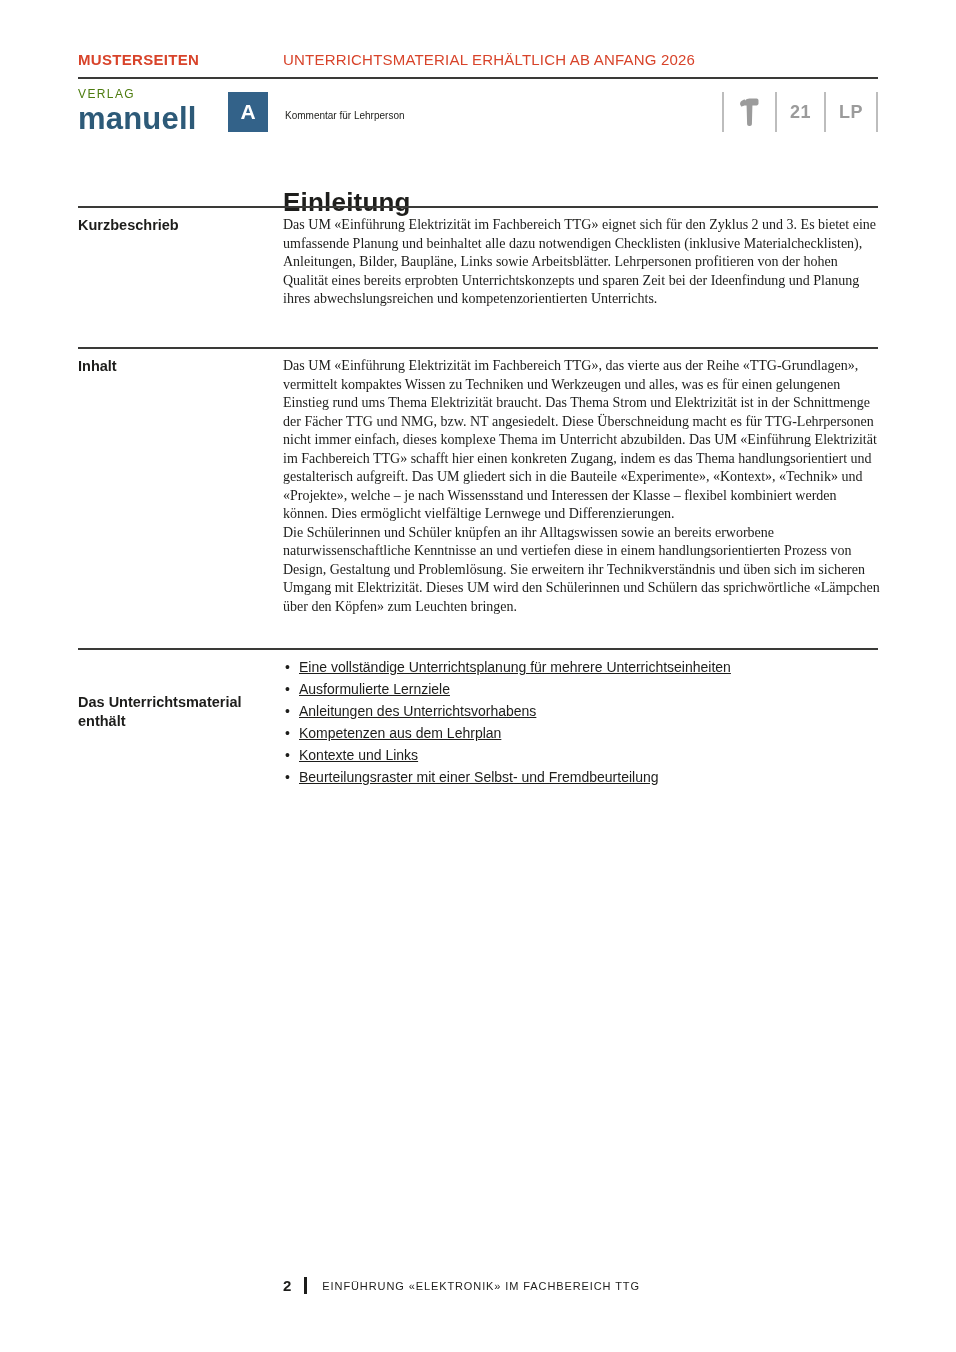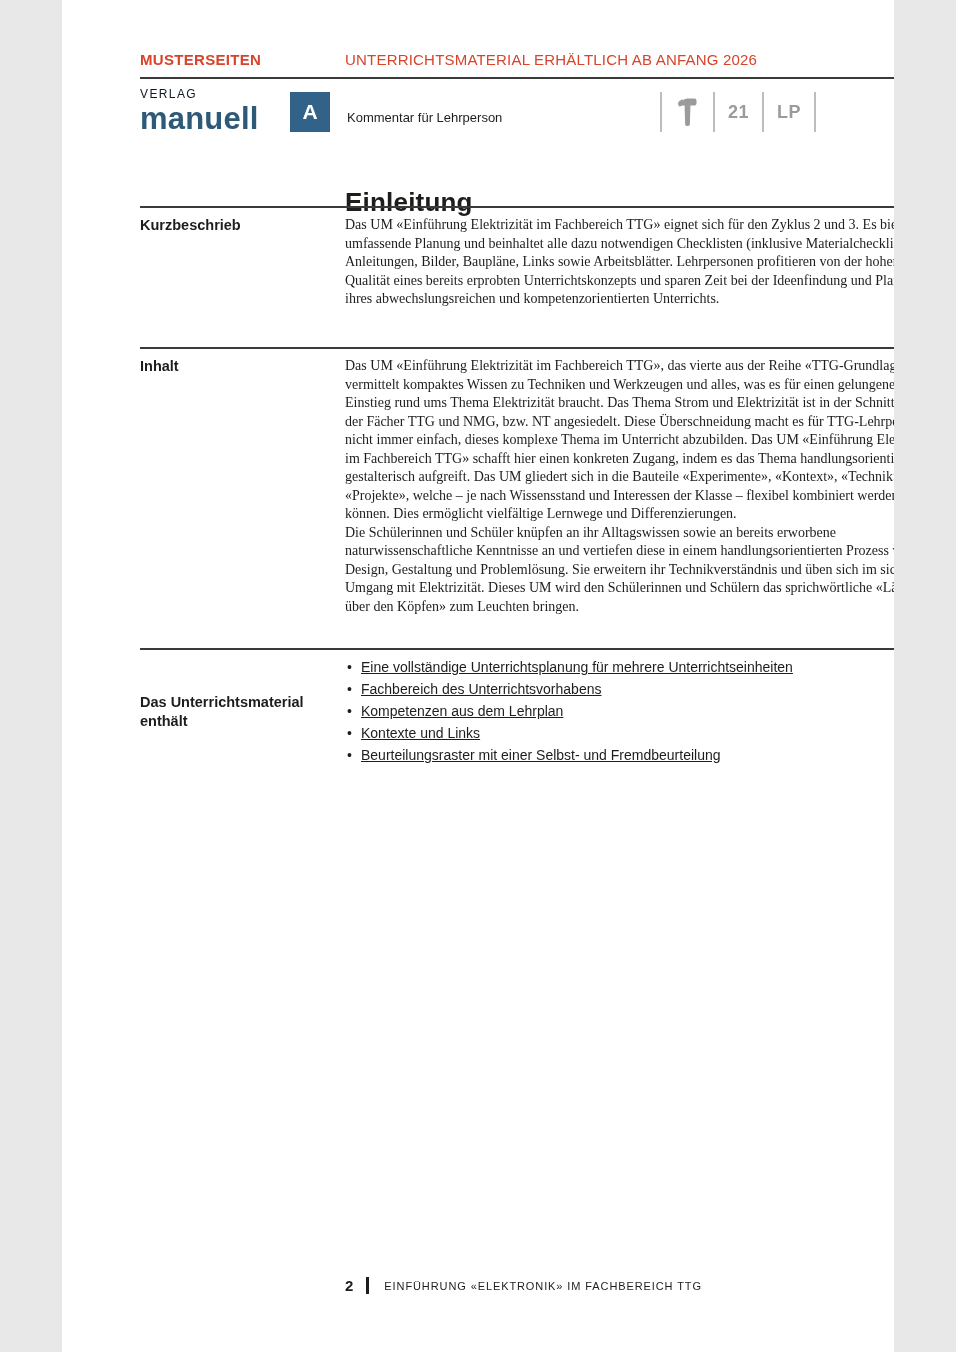--- a/index.html
+++ b/index.html
@@ -1,45 +1,45 @@
 <!DOCTYPE html>
 <html lang="de"><head>
 <meta charset="utf-8">
 <title>Kommentar für Lehrperson – Einleitung</title>
 <style>
   html,body{margin:0;padding:0;background:#e8e8e8;}
   .page{
     position:relative;
-    width:832px;height:1352px;
+    width:956px;height:1352px;
     margin:0 auto;
     background:#ffffff;
     font-family:"Liberation Sans",sans-serif;
     color:#1d1d1b;
     overflow:hidden;
   }
   
   .masthead{position:absolute;left:78px;top:51px;width:800px;display:flex;align-items:baseline;}
   .masthead-label{width:205px;font-size:15px;font-weight:bold;color:#d8432a;letter-spacing:.3px;}
   .masthead-notice{font-size:15px;color:#d8432a;letter-spacing:.2px;}
   .rule{position:absolute;left:78px;width:800px;border-top:2px solid #3a3a38;height:0;}
   #rule-masthead{top:77px;}
   #rule-title{top:206px;}
   #rule-sec2{top:347px;}
   #rule-sec3{top:648px;}
   
   .brand-logo{position:absolute;left:78px;top:88px;line-height:1;}
-  .brand-verlag{font-size:12px;letter-spacing:1.4px;color:#0f172a;display:block;}
+  .brand-verlag{font-size:12px;letter-spacing:1.4px;color:#4d7c0f;display:block;}
   .brand-name{font-size:31px;font-weight:bold;color:#2d5a78;letter-spacing:.2px;display:block;margin-top:3px;}
   .badge{
     position:absolute;left:228px;top:92px;width:40px;height:40px;
     background:#336289;color:#ffffff;
     display:flex;align-items:center;justify-content:center;
     font-size:21px;font-weight:bold;
   }
-  .doc-type{position:absolute;left:285px;top:110px;font-size:13px;}
+  .doc-type{position:absolute;left:285px;top:110px;font-size:10px;}
   .meta{position:absolute;right:78px;top:92px;height:40px;display:flex;align-items:center;gap:13px;}
   .meta-sep{width:2px;height:40px;background:#bdbdbd;}
   .meta-text{font-size:18px;font-weight:bold;color:#9b9b9b;letter-spacing:.5px;text-align:center;}
   .hammer{display:block;}
   
   .page-title{position:absolute;left:283px;top:170px;font-size:26px;font-weight:bold;letter-spacing:.2px;}
   
   .section-label{
     position:absolute;left:78px;width:195px;
     font-size:14.5px;font-weight:bold;line-height:19px;
@@ -111,21 +111,22 @@
     <p>Das UM «Einführung Elektrizität im Fachbereich TTG», das vierte aus der Reihe «TTG-Grundlagen», vermittelt kompaktes Wissen zu Techniken und Werkzeugen und alles, was es für einen gelungenen Einstieg rund ums Thema Elektrizität braucht. Das Thema Strom und Elektrizität ist in der Schnittmenge der Fächer TTG und NMG, bzw. NT angesiedelt. Diese Überschneidung macht es für TTG-Lehrpersonen nicht immer einfach, dieses komplexe Thema im Unterricht abzubilden. Das UM «Einführung Elektrizität im Fachbereich TTG» schafft hier einen konkreten Zugang, indem es das Thema handlungsorientiert und gestalterisch aufgreift. Das UM gliedert sich in die Bauteile «Experimente», «Kontext», «Technik» und «Projekte», welche – je nach Wissensstand und Interessen der Klasse – flexibel kombiniert werden können. Dies ermöglicht vielfältige Lernwege und Differenzierungen.</p>
     <p>Die Schülerinnen und Schüler knüpfen an ihr Alltagswissen sowie an bereits erworbene naturwissenschaftliche Kenntnisse an und vertiefen diese in einem handlungsorientierten Prozess von Design, Gestaltung und Problemlösung. Sie erweitern ihr Technikverständnis und üben sich im sicheren Umgang mit Elektrizität. Dieses UM wird den Schülerinnen und Schülern das sprichwörtliche «Lämpchen über den Köpfen» zum Leuchten bringen.</p>
   </div>
 
   <div class="rule" id="rule-sec3"></div>
 
   <div class="section-label" id="label-um">Das Unterrichtsmaterial enthält</div>
   <div class="body-col" id="body-um">
     <ul class="bullets">
       <li>Eine vollständige Unterrichtsplanung für mehrere Unterrichtseinheiten</li>
-      <li>Fachbereich des Unterrichtsvorhabens</li>
+      <li>Ausformulierte Lernziele</li>
+      <li>Anleitungen des Unterrichtsvorhabens</li>
       <li>Kompetenzen aus dem Lehrplan</li>
       <li>Kontexte und Links</li>
       <li>Beurteilungsraster mit einer Selbst- und Fremdbeurteilung</li>
     </ul>
   </div>
 
   <div class="footer">
     <span class="footer-page-number">2</span>
     <span class="footer-bar"></span>
     <span class="footer-title">EINFÜHRUNG «ELEKTRONIK» IM FACHBEREICH TTG</span>

